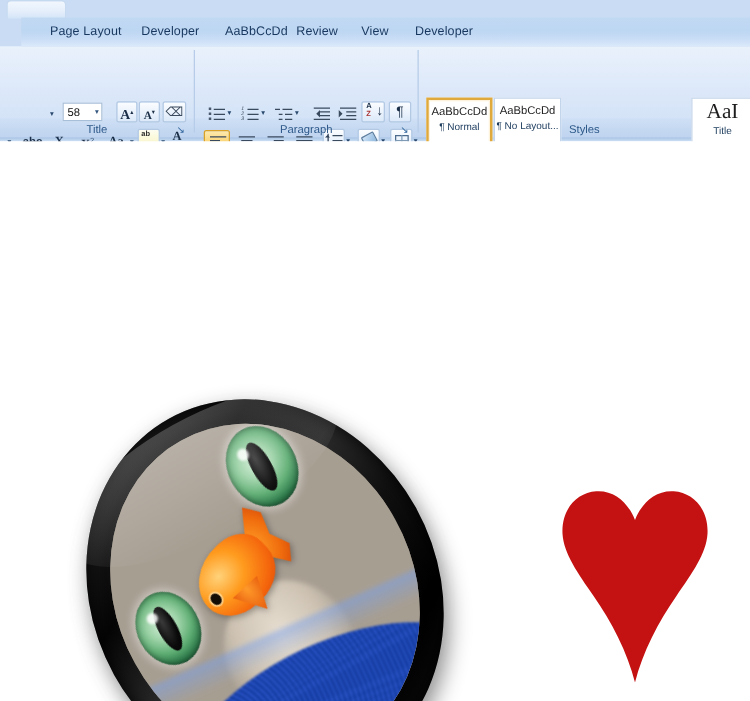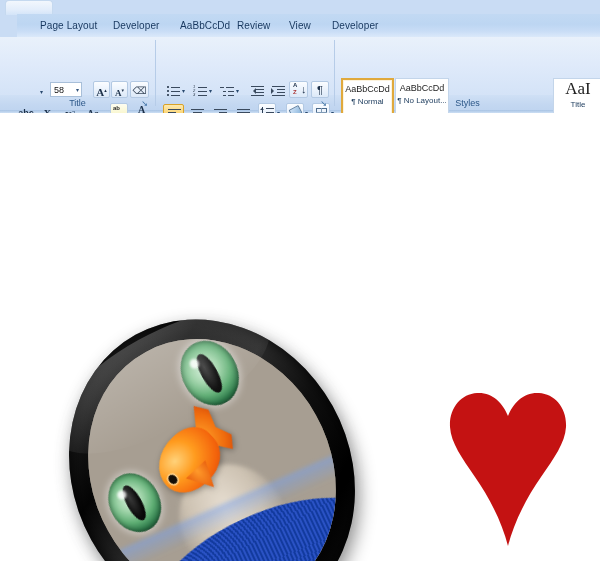--- a/index.html
+++ b/index.html
@@ -584,20 +584,21 @@
     <div class="btn boxed" style="left:156px; top:66px; width:18px; height:18px;">
       <span class="listicon">
         <i style="position:absolute;left:3px;top:4px;width:11px;height:9px;border:1px solid #4d6party;"></i>
         <i style="position:absolute;left:3px;top:4px;width:11px;height:9px;border:1px solid #4d6b8c;box-sizing:border-box;"></i>
         <i style="position:absolute;left:8px;top:4px;width:1px;height:9px;background:#7f9ab5;"></i>
         <i style="position:absolute;left:3px;top:8px;width:11px;height:1px;background:#7f9ab5;"></i>
       </span>
     </div>
     <span class="caret" style="left:175px; top:73px;">▾</span>
 
+    <div class="group-label">Paragraph</div>
     <div class="dlg-launcher" style="right:6px;">↘</div>
   </div>
 
   <div class="group" style="left:335px; width:265px;">
 
     <div class="stylebox sel" style="left:6px; width:53px;">
       <span class="sample">AaBbCcDd</span>
       <span class="stylename">¶ Normal</span>
     </div>
 

